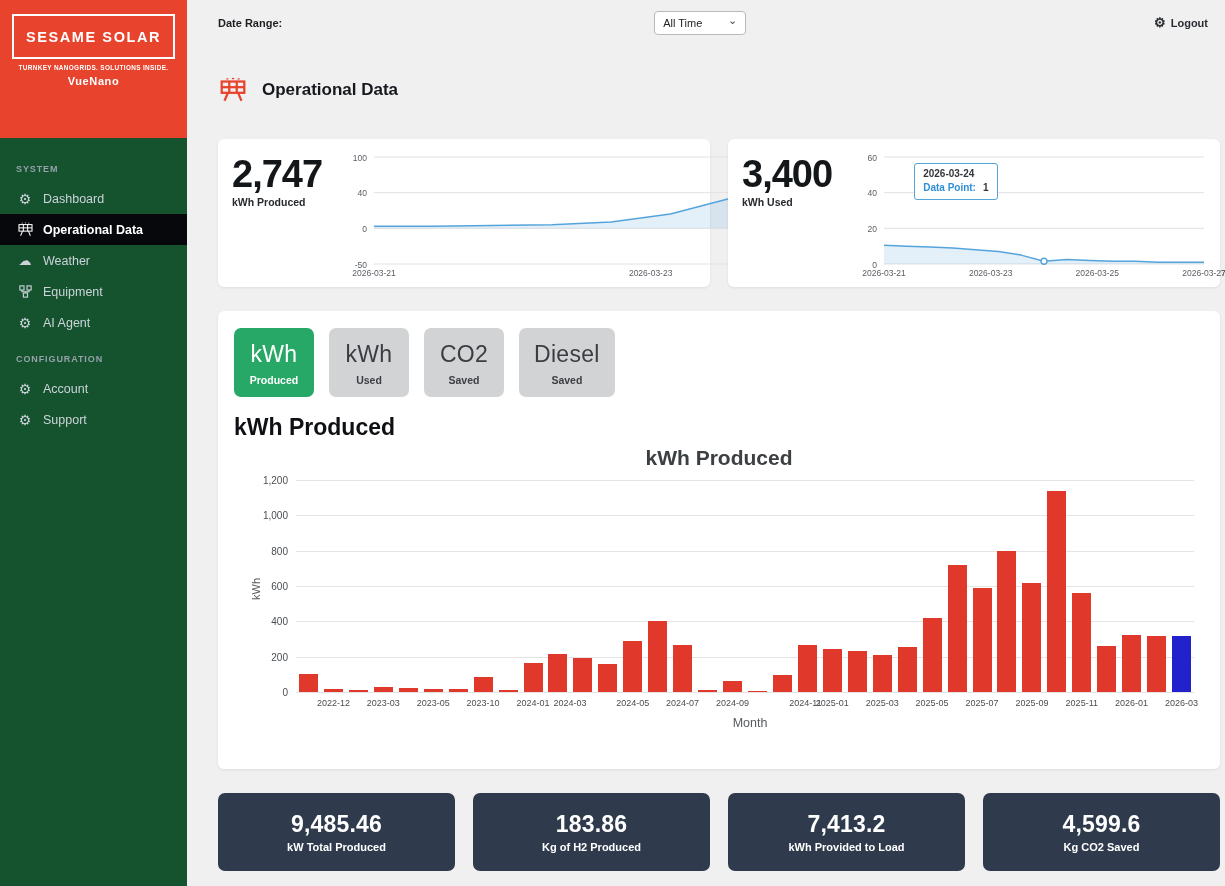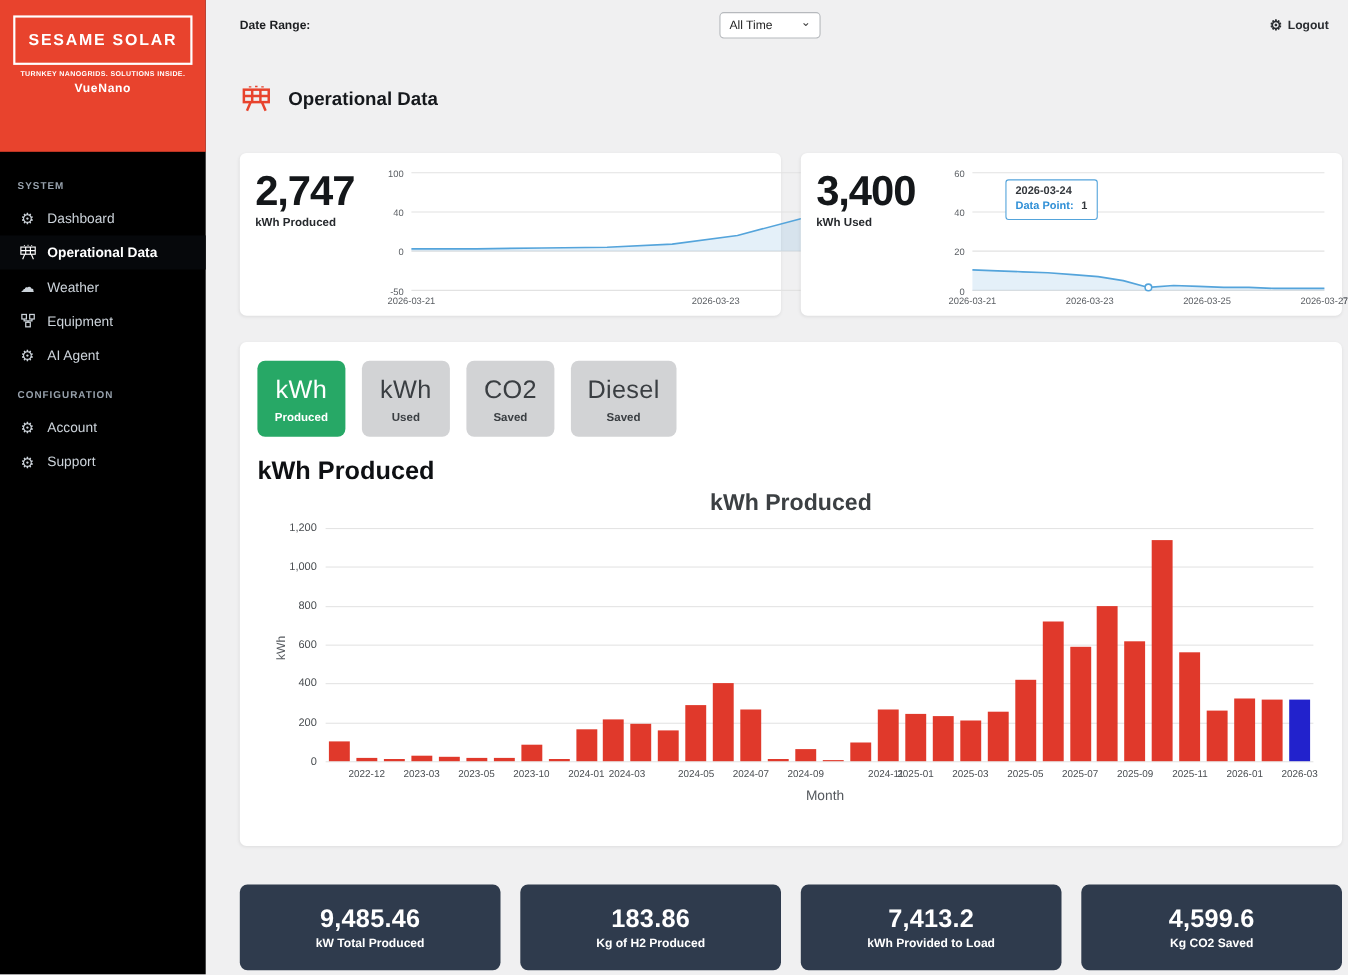--- a/index.html
+++ b/index.html
@@ -1,21 +1,21 @@
 <!DOCTYPE html>
 <html><head>
 <meta charset="utf-8">
 <style>
   * { margin:0; padding:0; box-sizing:border-box; }
   html,body { width:1225px; height:886px; }
   body { font-family:"Liberation Sans", sans-serif; background:#f0f0f1; overflow:hidden; color:#1c1e21; }
   .app { display:flex; width:1225px; height:886px; }
 
   
-  .sidebar { width:187px; flex:0 0 187px; background:#000000; display:flex; flex-direction:column; }
+  .sidebar { width:187px; flex:0 0 187px; background:#14532d; display:flex; flex-direction:column; }
   .logo-block { background:#e8432d; height:138px; padding:14px 12px 0; color:#fff; text-align:center; }
   .logo-box { border:2px solid #fff; padding:13px 2px 12px; font-size:14.5px; font-weight:700; letter-spacing:1.6px; white-space:nowrap; }
   .logo-tagline { font-size:6.4px; font-weight:700; letter-spacing:0.35px; margin-top:5px; }
   .logo-product { font-size:11px; font-weight:700; letter-spacing:0.6px; margin-top:4px; }
   .nav { padding-top:10px; }
   .nav-heading { font-size:9px; font-weight:700; color:#97a1ac; letter-spacing:0.9px; padding:16px 16px 9px; }
   .nav-item { display:flex; align-items:center; gap:9px; height:31px; padding:0 16px; color:#ccd3da; font-size:12.5px; cursor:pointer; }
   .nav-item.active { background:#06080b; color:#fff; font-weight:700; }
   .nav-icon { width:18px; display:inline-flex; justify-content:center; align-items:center; }
   .nav-icon svg { display:block; }
@@ -60,21 +60,21 @@
   #bar-chart { position:relative; height:262px; margin-top:2px; }
   .gridline { position:absolute; height:1px; background:#e4e4e4; }
   .bar { position:absolute; }
   .bc-ytick { position:absolute; font-size:10px; color:#4a4e52; text-align:right; }
   .bc-xtick { position:absolute; font-size:9px; color:#4a4e52; transform:translateX(-50%); white-space:nowrap; }
   .bc-xlabel { position:absolute; font-size:12.5px; color:#55595e; transform:translateX(-50%);padding-left:10px; }
   .bc-ylabel { position:absolute; font-size:11px; color:#55595e; transform:rotate(-90deg); transform-origin:left top; }
 
   
   .bottom-row { margin-top:24px; display:flex; gap:18px; flex-shrink:0; }
-  .stat-card { flex:1; height:78px; background:#2f3b4d; border-radius:7px; color:#fff; display:flex; flex-direction:column; align-items:center; justify-content:center;margin-top:11px; }
+  .stat-card { flex:1; height:78px; background:#2f3b4d; border-radius:7px; color:#fff; display:flex; flex-direction:column; align-items:center; justify-content:center; }
   .stat-value { font-size:23px; font-weight:700; letter-spacing:0.2px; }
   .stat-label { font-size:11px; font-weight:700; margin-top:3px; }
 </style>
 </head>
 <body>
 
 <div class="app">
 
   <aside class="sidebar">
     <div class="logo-block">

